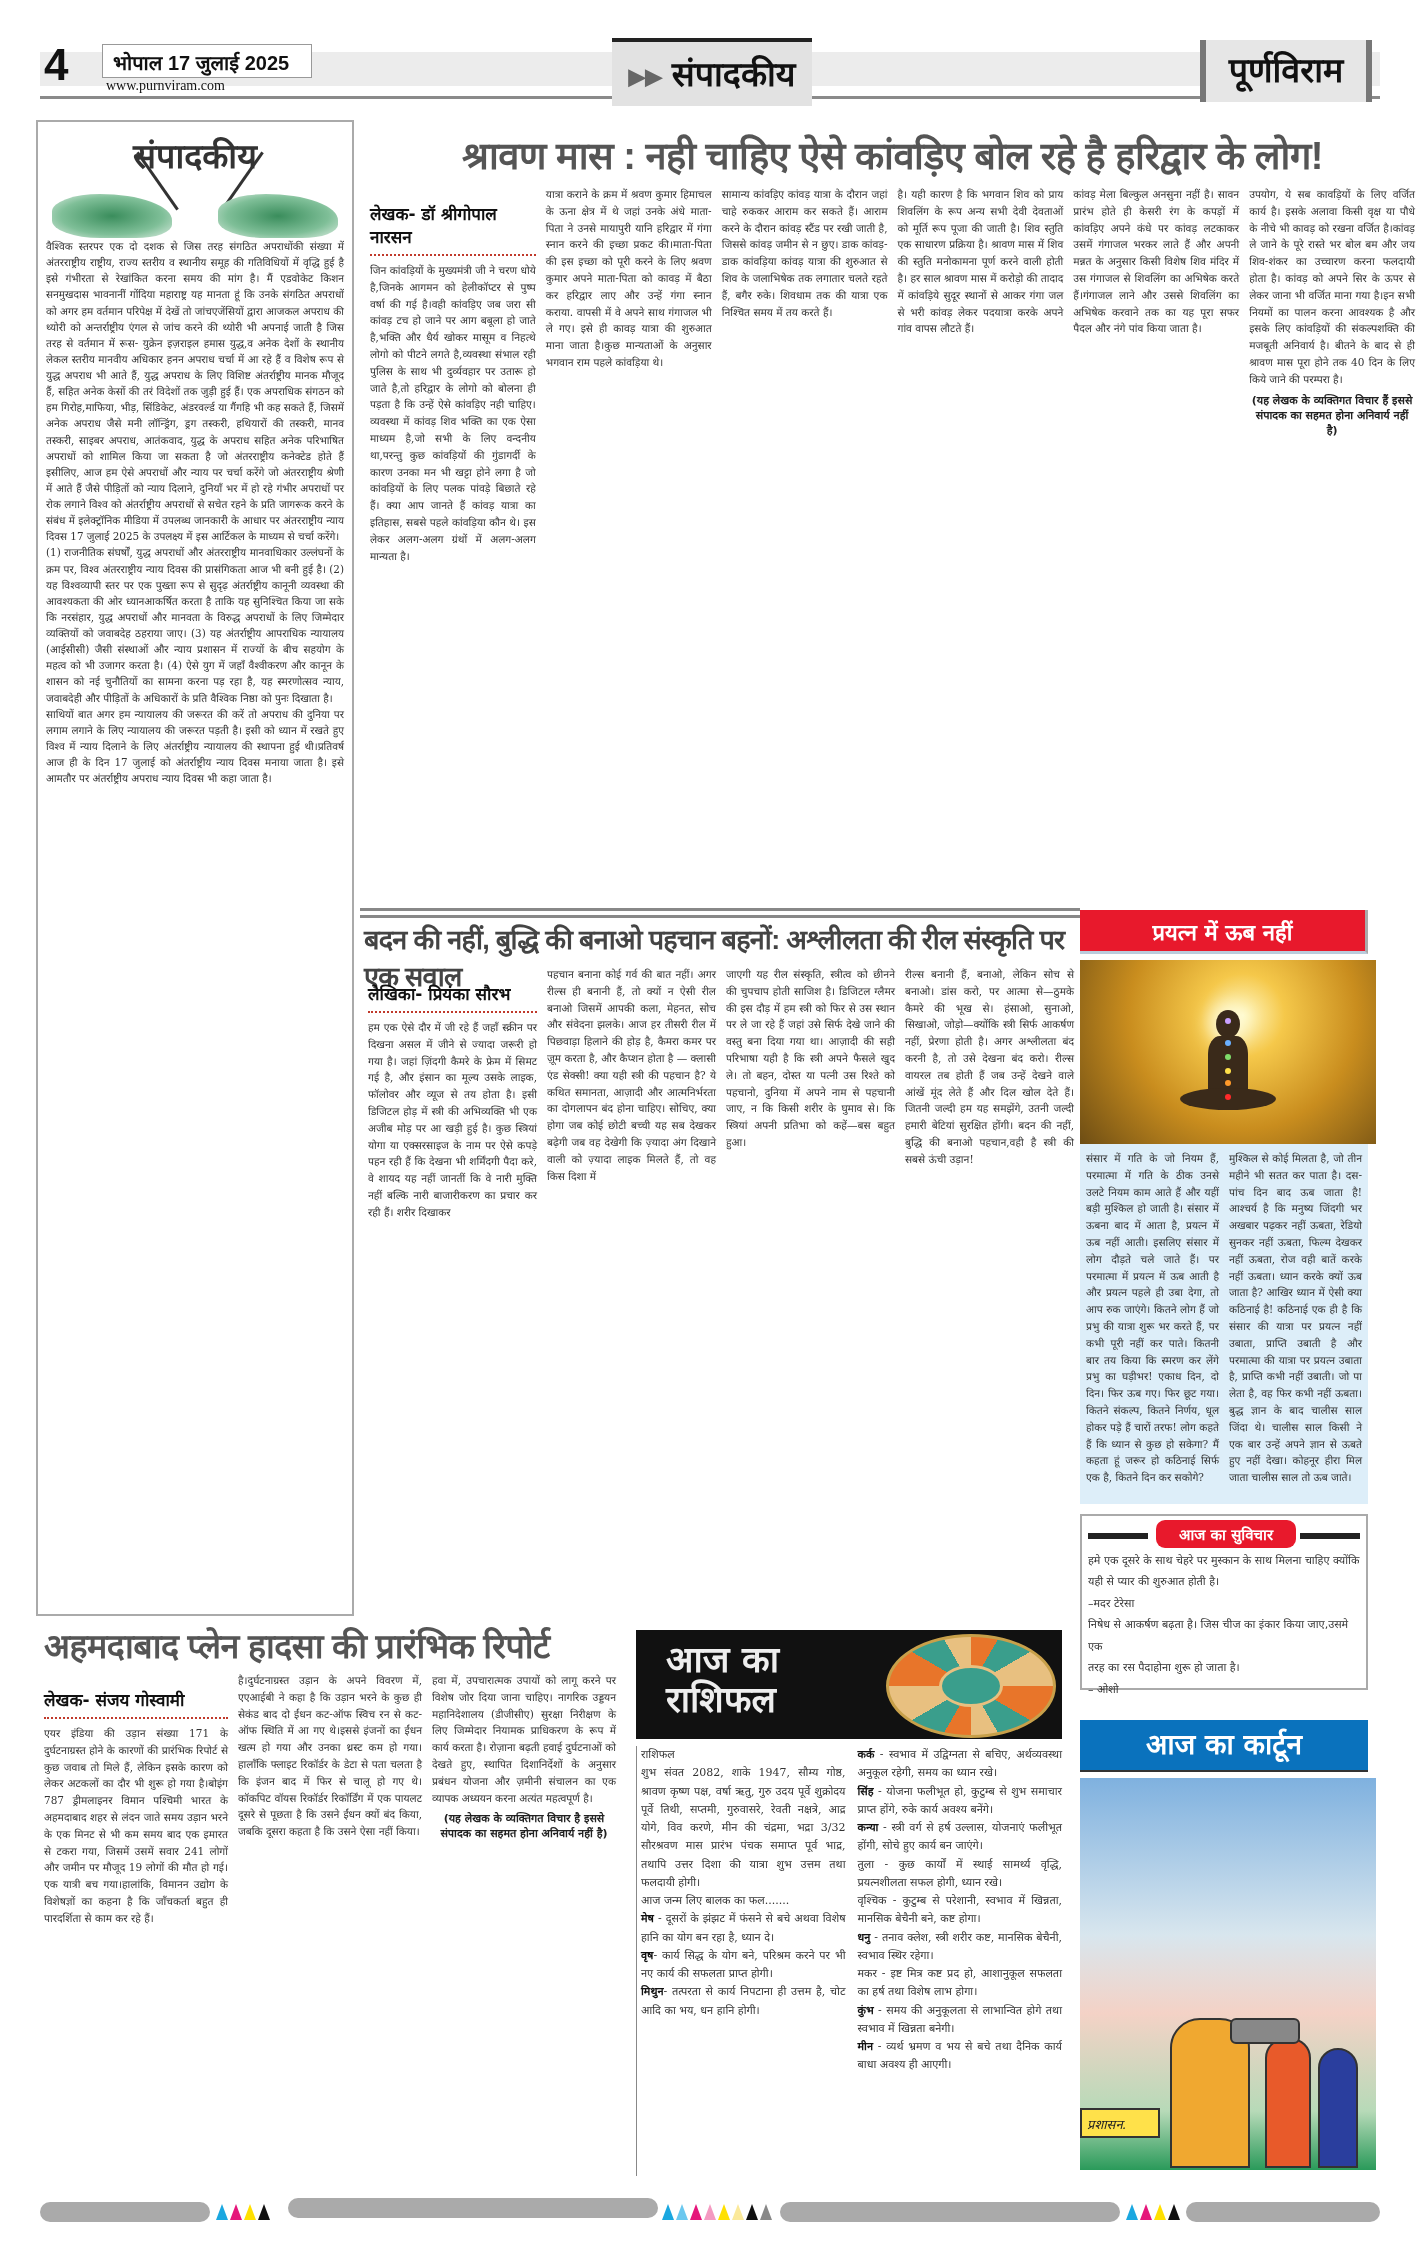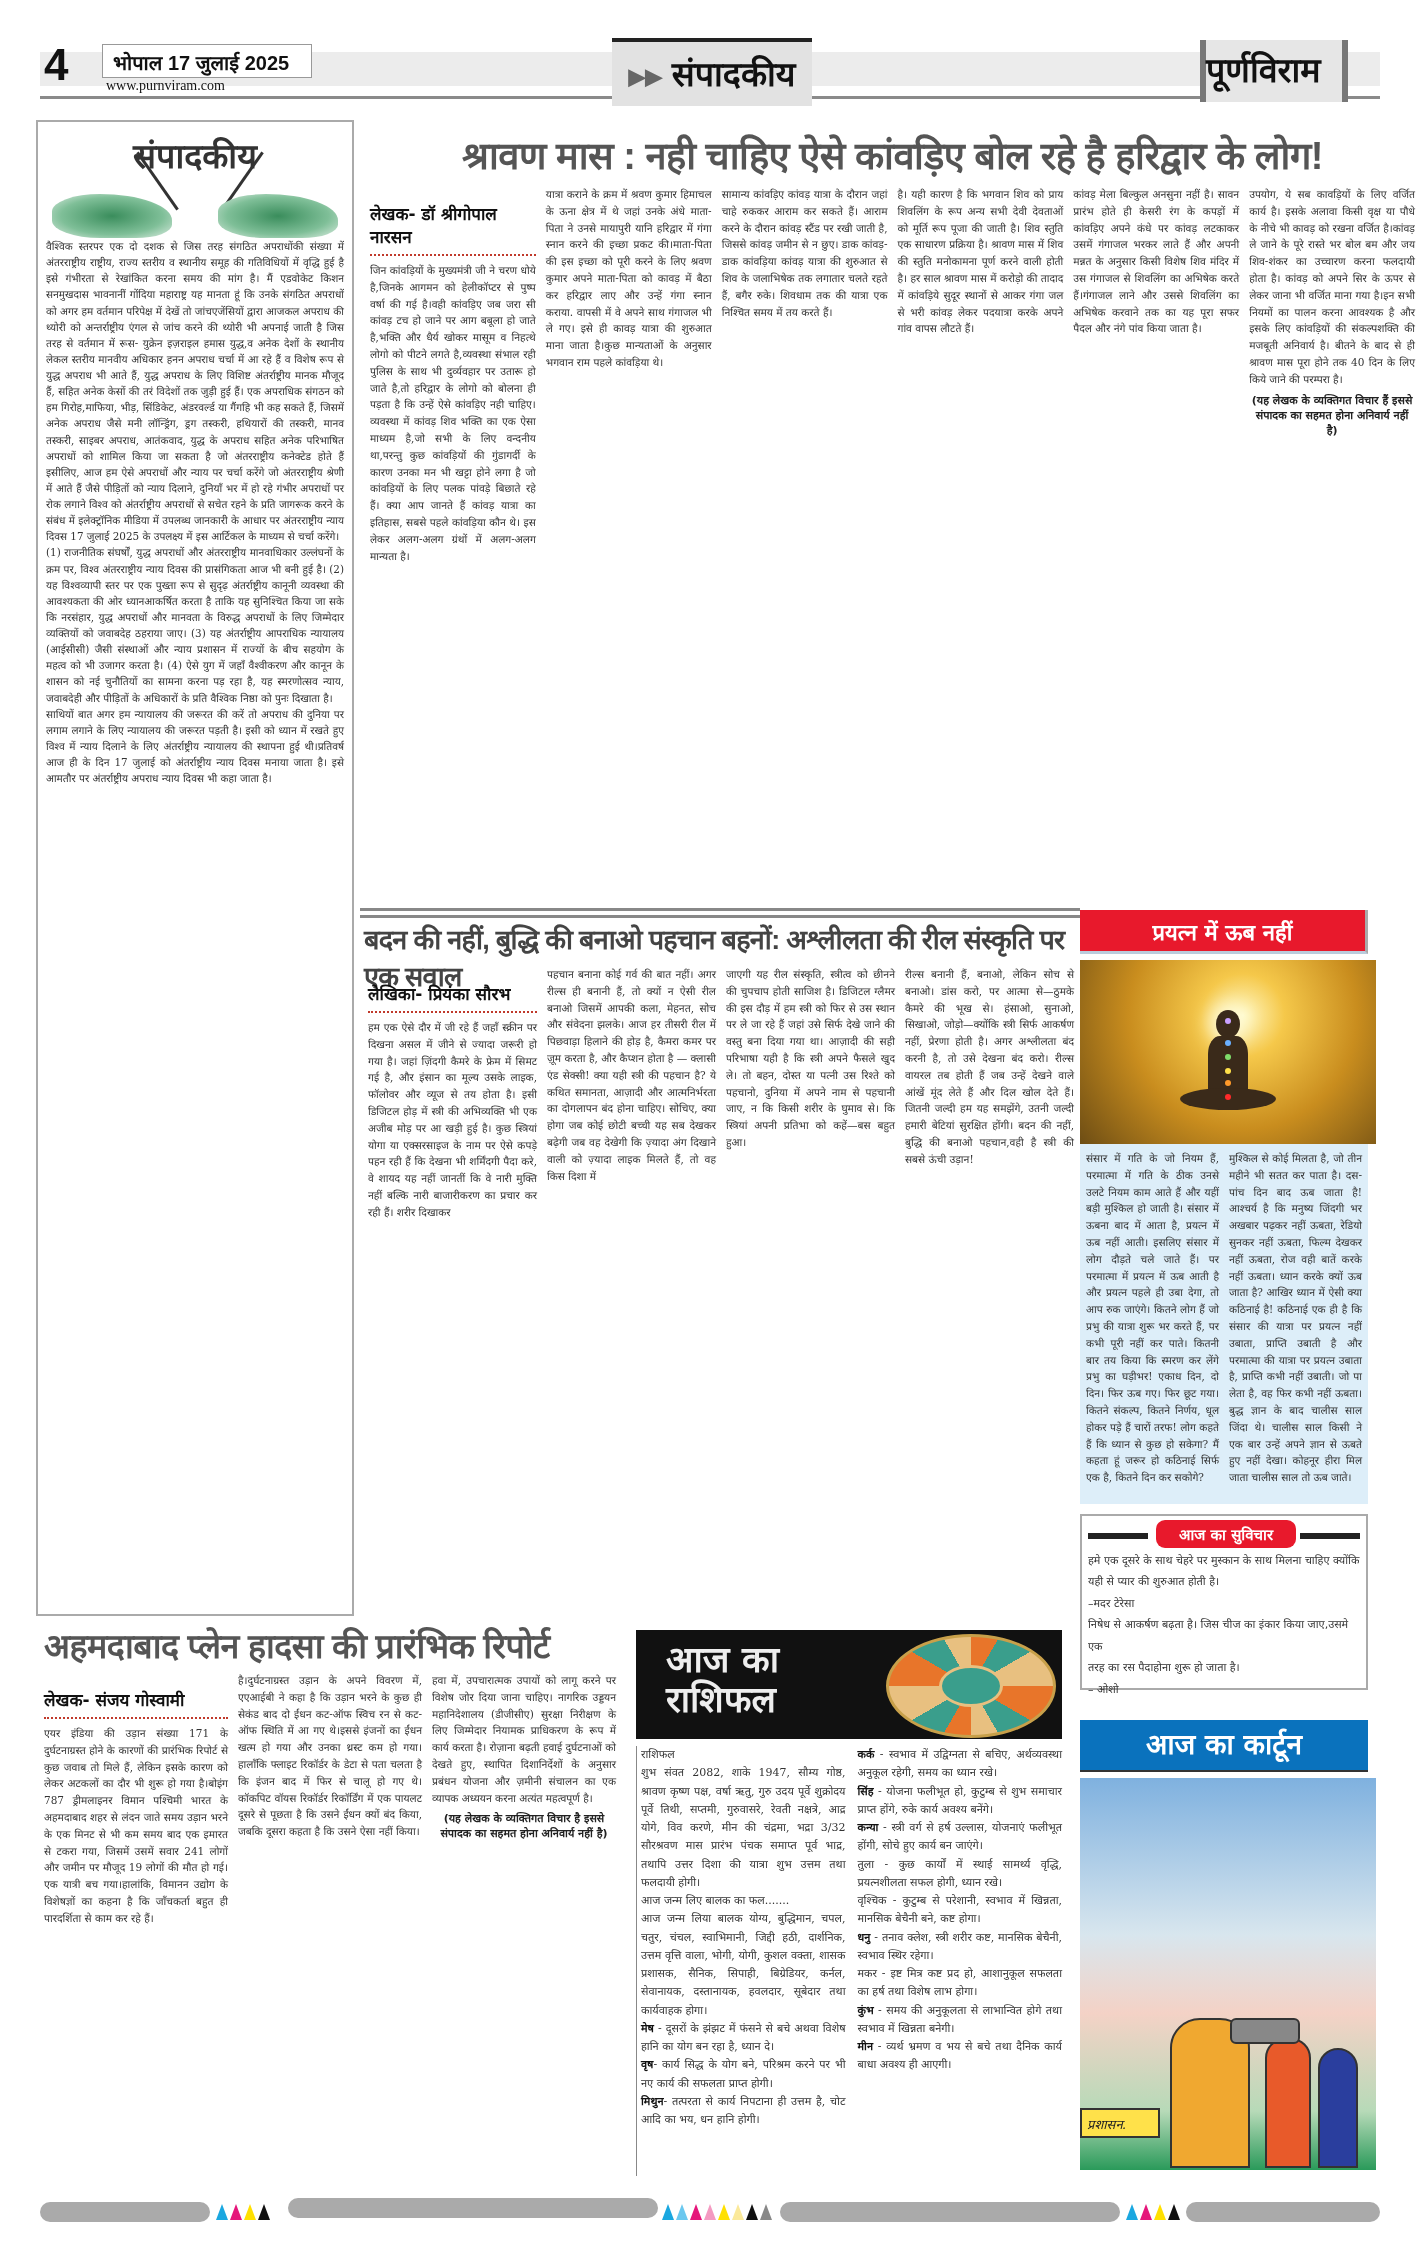--- a/index.html
+++ b/index.html
@@ -7,21 +7,21 @@
   .abs { position: absolute; }
 
   
   .hdr-band { left: 40px; top: 52px; width: 1340px; height: 34px; background: #ececec; }
   .hdr-line { left: 40px; top: 96px; width: 1340px; height: 3px; background: #8a8a8a; }
   .page-num { left: 44px; top: 40px; font-size: 44px; font-weight: bold; font-family: "Liberation Sans", sans-serif; color: #111; }
   .date-box { left: 102px; top: 44px; width: 210px; height: 34px; background: #fff; border: 1px solid #999; font-size: 20px; font-weight: bold; padding: 4px 10px; color: #111; font-family: "Liberation Sans", sans-serif; }
   .site { left: 106px; top: 78px; font-size: 14px; font-family: "Liberation Serif", serif; color: #111; }
   .section-tab { left: 612px; top: 38px; width: 200px; height: 68px; background: #e2e2e2; border-top: 4px solid #222; font-size: 34px; font-weight: bold; text-align: center; padding-top: 8px; color: #111; font-family: "Liberation Sans", sans-serif; }
   .section-tab .arrows { color: #666; font-size: 22px; vertical-align: middle; }
-  .brand { left: 1200px; top: 40px; width: 148px; height: 62px; background: #e6e6e6; border-left: 6px solid #777; border-right: 6px solid #777; font-size: 34px; font-weight: bold; text-align: left; padding-top: 6px; color: #111; font-family: "Liberation Sans", sans-serif; }
+  .brand { left: 1200px; top: 40px; width: 172px; height: 62px; background: #e6e6e6; border-left: 6px solid #777; border-right: 6px solid #777; font-size: 34px; font-weight: bold; text-align: center; padding-top: 6px; color: #111; font-family: "Liberation Sans", sans-serif; }
 
   
   .ed-box { left: 36px; top: 120px; width: 318px; height: 1496px; border: 2px solid #aaa; padding: 4px 8px; }
   .ed-banner { height: 112px; position: relative; text-align: center; }
   .ed-banner .title { font-size: 34px; font-weight: bold; color: #333; position: relative; top: 6px; font-family: "DejaVu Serif", serif; }
   .ed-banner .hand { position: absolute; bottom: 0; width: 120px; height: 44px; background: radial-gradient(ellipse at center, #3a8d5c 0%, #7fbf98 60%, #dfeee4 100%); border-radius: 40% 60% 30% 40%; }
   .ed-banner .hand.l { left: 6px; } .ed-banner .hand.r { right: 6px; }
   .ed-banner .pen { position: absolute; width: 3px; height: 70px; background: #333; top: 20px; }
   .ed-banner .pen.l { left: 110px; transform: rotate(-35deg); } .ed-banner .pen.r { right: 100px; transform: rotate(35deg); }
   .ed-headline { font-size: 22px; font-weight: bold; color: #555; text-align: center; line-height: 1.25; margin: 8px 0 10px; }
@@ -198,21 +198,20 @@
   </div>
   <div class="zodiac">
       <div class="inner"></div>
     </div>
 </div>
 <div class="abs rashi-wrap">
   <div class="rashi-text">
     <div>राशिफल</div>
     <div>शुभ संवत 2082, शाके 1947, सौम्य गोष्ठ, श्रावण कृष्ण पक्ष, वर्षा ऋतु, गुरु उदय पूर्वे शुक्रोदय पूर्वे तिथी, सप्तमी, गुरुवासरे, रेवती नक्षत्रे, आद्र योगे, विव करणे, मीन की चंद्रमा, भद्रा 3/32 सौरश्रवण मास प्रारंभ पंचक समाप्त पूर्व भाद्र, तथापि उत्तर दिशा की यात्रा शुभ उत्तम तथा फलदायी होगी।</div>
     <div>आज जन्म लिए बालक का फल.......</div>
-    <div>आज जन्म लिया बालक योग्य, बुद्धिमान, चपल, चतुर, चंचल, स्वाभिमानी, जिद्दी हठी, दार्शनिक, उत्तम वृत्ति वाला, भोगी, योगी, कुशल वक्ता, शासक प्रशासक, सैनिक, सिपाही, बिग्रेडियर, कर्नल, सेवानायक, दस्तानायक, हवलदार, सूबेदार तथा कार्यवाहक होगा।</div>
     <div><b>मेष</b> - <span>दूसरों के झंझट में फंसने से बचे अथवा विशेष हानि का योग बन रहा है, ध्यान दे।</span></div>
     <div><b>वृष</b>- <span>कार्य सिद्ध के योग बने, परिश्रम करने पर भी  नए कार्य की सफलता प्राप्त होगी।</span></div>
     <div><b>मिथुन</b>- <span>तत्परता से कार्य निपटाना ही उत्तम है, चोट आदि का भय, धन हानि होगी।</span></div>
   </div>
   <div class="rashi-text">
     <div><b>कर्क</b> - <span>स्वभाव में उद्विग्नता से बचिए, अर्थव्यवस्था अनुकूल रहेगी, समय का ध्यान रखे।</span></div>
     <div><b>सिंह</b> - <span>योजना फलीभूत हो, कुटुम्ब से शुभ समाचार प्राप्त होंगे, रुके कार्य अवश्य बनेंगे।</span></div>
     <div><b>कन्या</b> - <span>स्त्री वर्ग से हर्ष उल्लास, योजनाएं फलीभूत होंगी, सोचे हुए कार्य बन जाएंगे।</span></div>
     <div><span>तुला</span> - <span>कुछ कार्यों में स्थाई सामर्थ्य वृद्धि, प्रयत्नशीलता सफल होगी, ध्यान रखे।</span></div>
     <div><span>वृश्चिक</span> - <span>कुटुम्ब से परेशानी, स्वभाव में खिन्नता, मानसिक बेचैनी बने, कष्ट होगा।</span></div>

